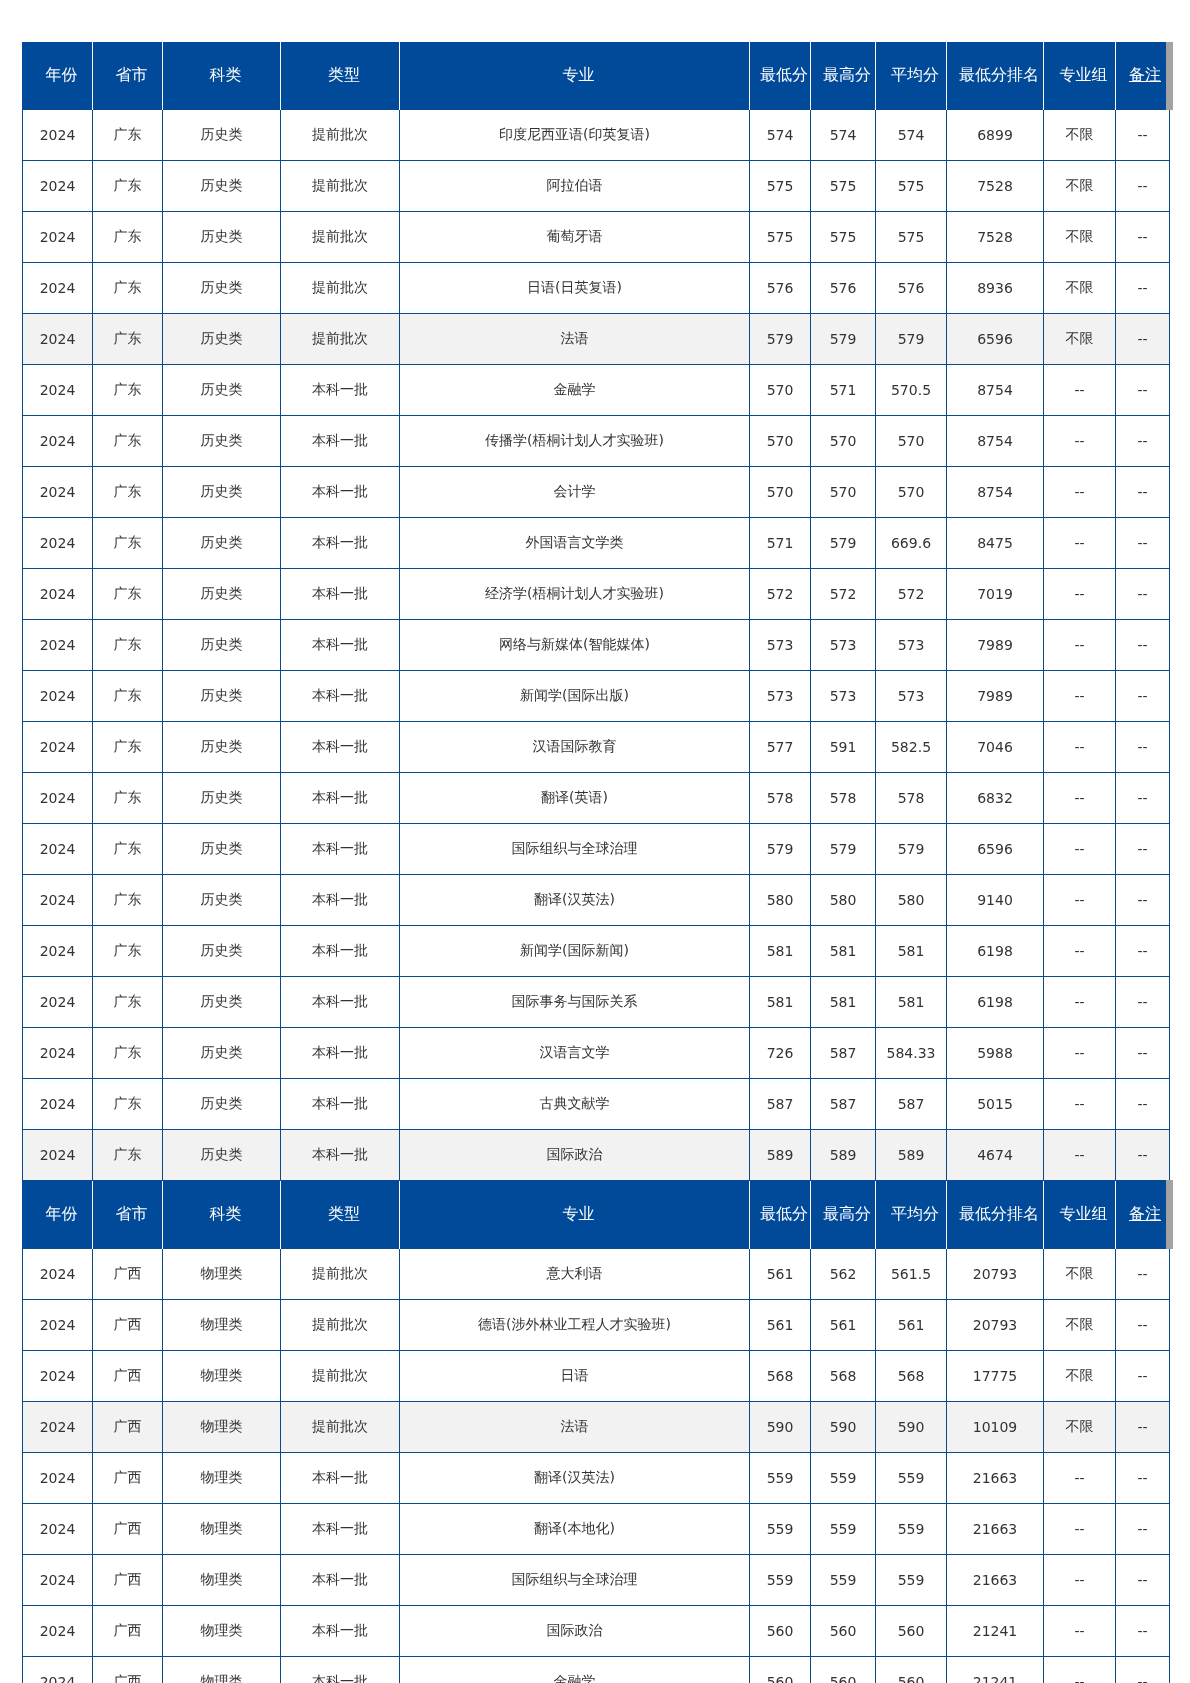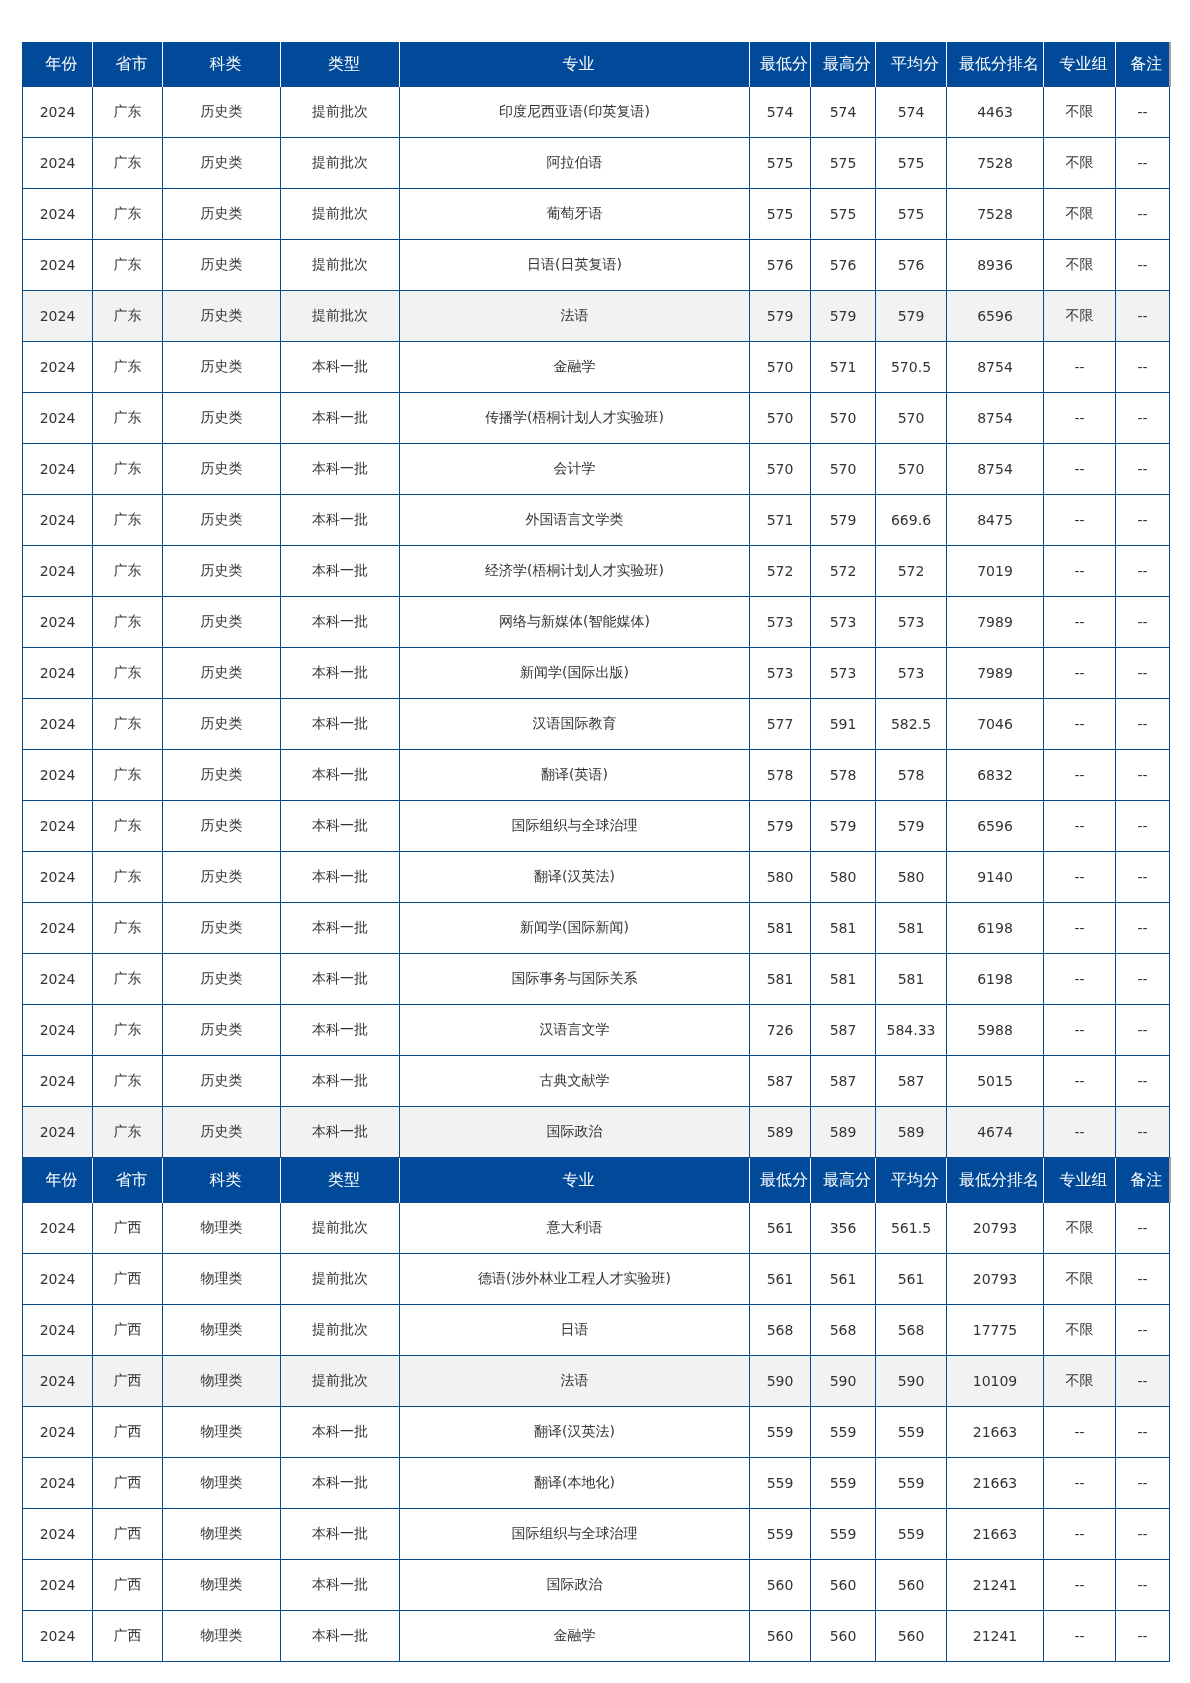--- a/index.html
+++ b/index.html
@@ -1,24 +1,24 @@
 <!DOCTYPE html>
 <html><head>
 <meta charset="utf-8">
 <style>
   html, body { margin: 0; padding: 0; background: #ffffff; }
   body { width: 1190px; height: 1683px; position: relative; overflow: hidden;
          font-family: "DejaVu Sans", "Liberation Sans", sans-serif; }
   .wrap { position: absolute; left: 22px; top: 42px; width: 1147px; }
   table { border-collapse: collapse; width: 1147px; table-layout: fixed; }
   td, th { text-align: center; vertical-align: middle; padding: 0; overflow: hidden; white-space: nowrap; }
-  th { background: #004a99; color: #ffffff; font-weight: normal; font-size: 16px; height: 44px;
+  th { background: #004a99; color: #ffffff; font-weight: normal; font-size: 16px; height: 67px;
        border-left: 1px solid #ffffff; border-right: 1px solid #ffffff; padding-left: 8px; }
   th:first-child { border-left: 1px solid #004a99; }
-  th:last-child { border-right: 2px solid #a3a3a3; }
+  th:last-child { border-right: 7px solid #a3a3a3; text-decoration: underline; }
   td { color: #333333; font-size: 14px; height: 50px; border: 1px solid #0a4a8a; background: #ffffff; }
   tr.hl td { background: #f2f2f2; }
 </style>
 </head>
 <body>
 
 <div class="wrap">
   <table>
     <colgroup>
       <col style="width:70px">
@@ -49,21 +49,21 @@
         </tr>
         <tr>
           <td>2024</td>
           <td>广东</td>
           <td>历史类</td>
           <td>提前批次</td>
           <td>印度尼西亚语(印英复语)</td>
           <td>574</td>
           <td>574</td>
           <td>574</td>
-          <td>4463</td>
+          <td>6899</td>
           <td>不限</td>
           <td>--</td>
         </tr>
         <tr>
           <td>2024</td>
           <td>广东</td>
           <td>历史类</td>
           <td>提前批次</td>
           <td>阿拉伯语</td>
           <td>575</td>
@@ -333,21 +333,21 @@
           <th>专业组</th>
           <th>备注</th>
         </tr>
         <tr>
           <td>2024</td>
           <td>广西</td>
           <td>物理类</td>
           <td>提前批次</td>
           <td>意大利语</td>
           <td>561</td>
-          <td>356</td>
+          <td>562</td>
           <td>561.5</td>
           <td>20793</td>
           <td>不限</td>
           <td>--</td>
         </tr>
         <tr>
           <td>2024</td>
           <td>广西</td>
           <td>物理类</td>
           <td>提前批次</td>

